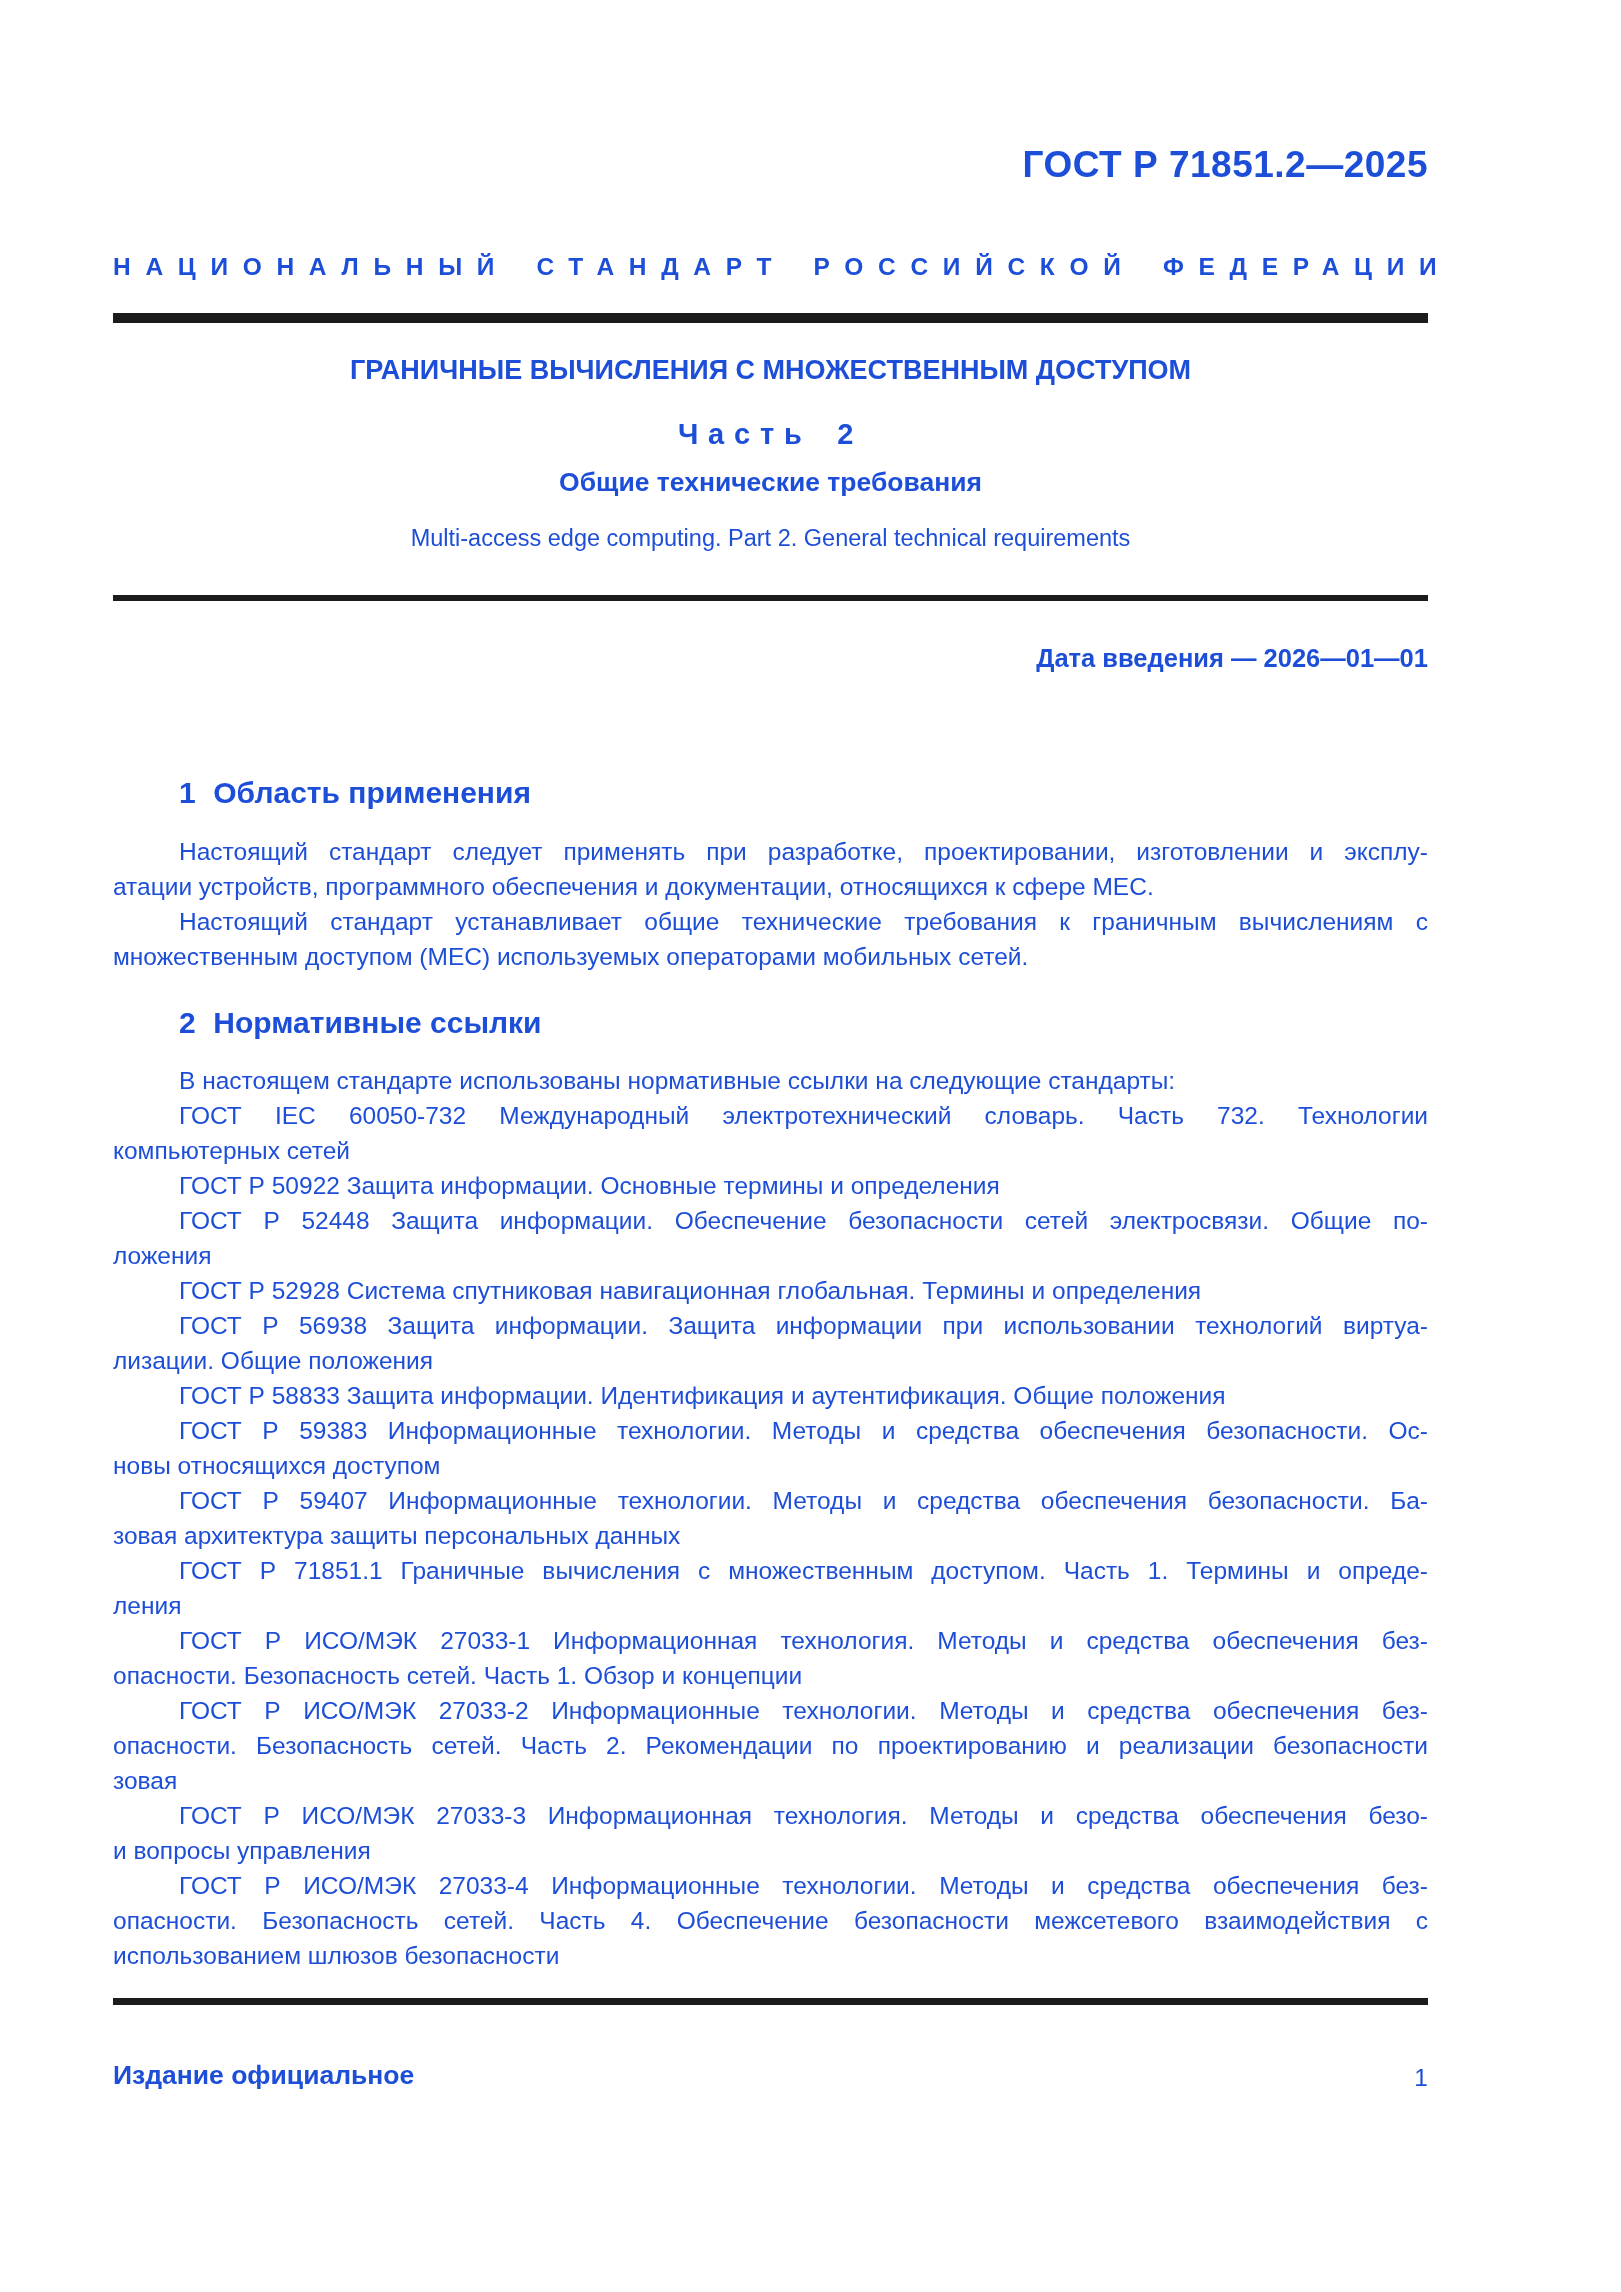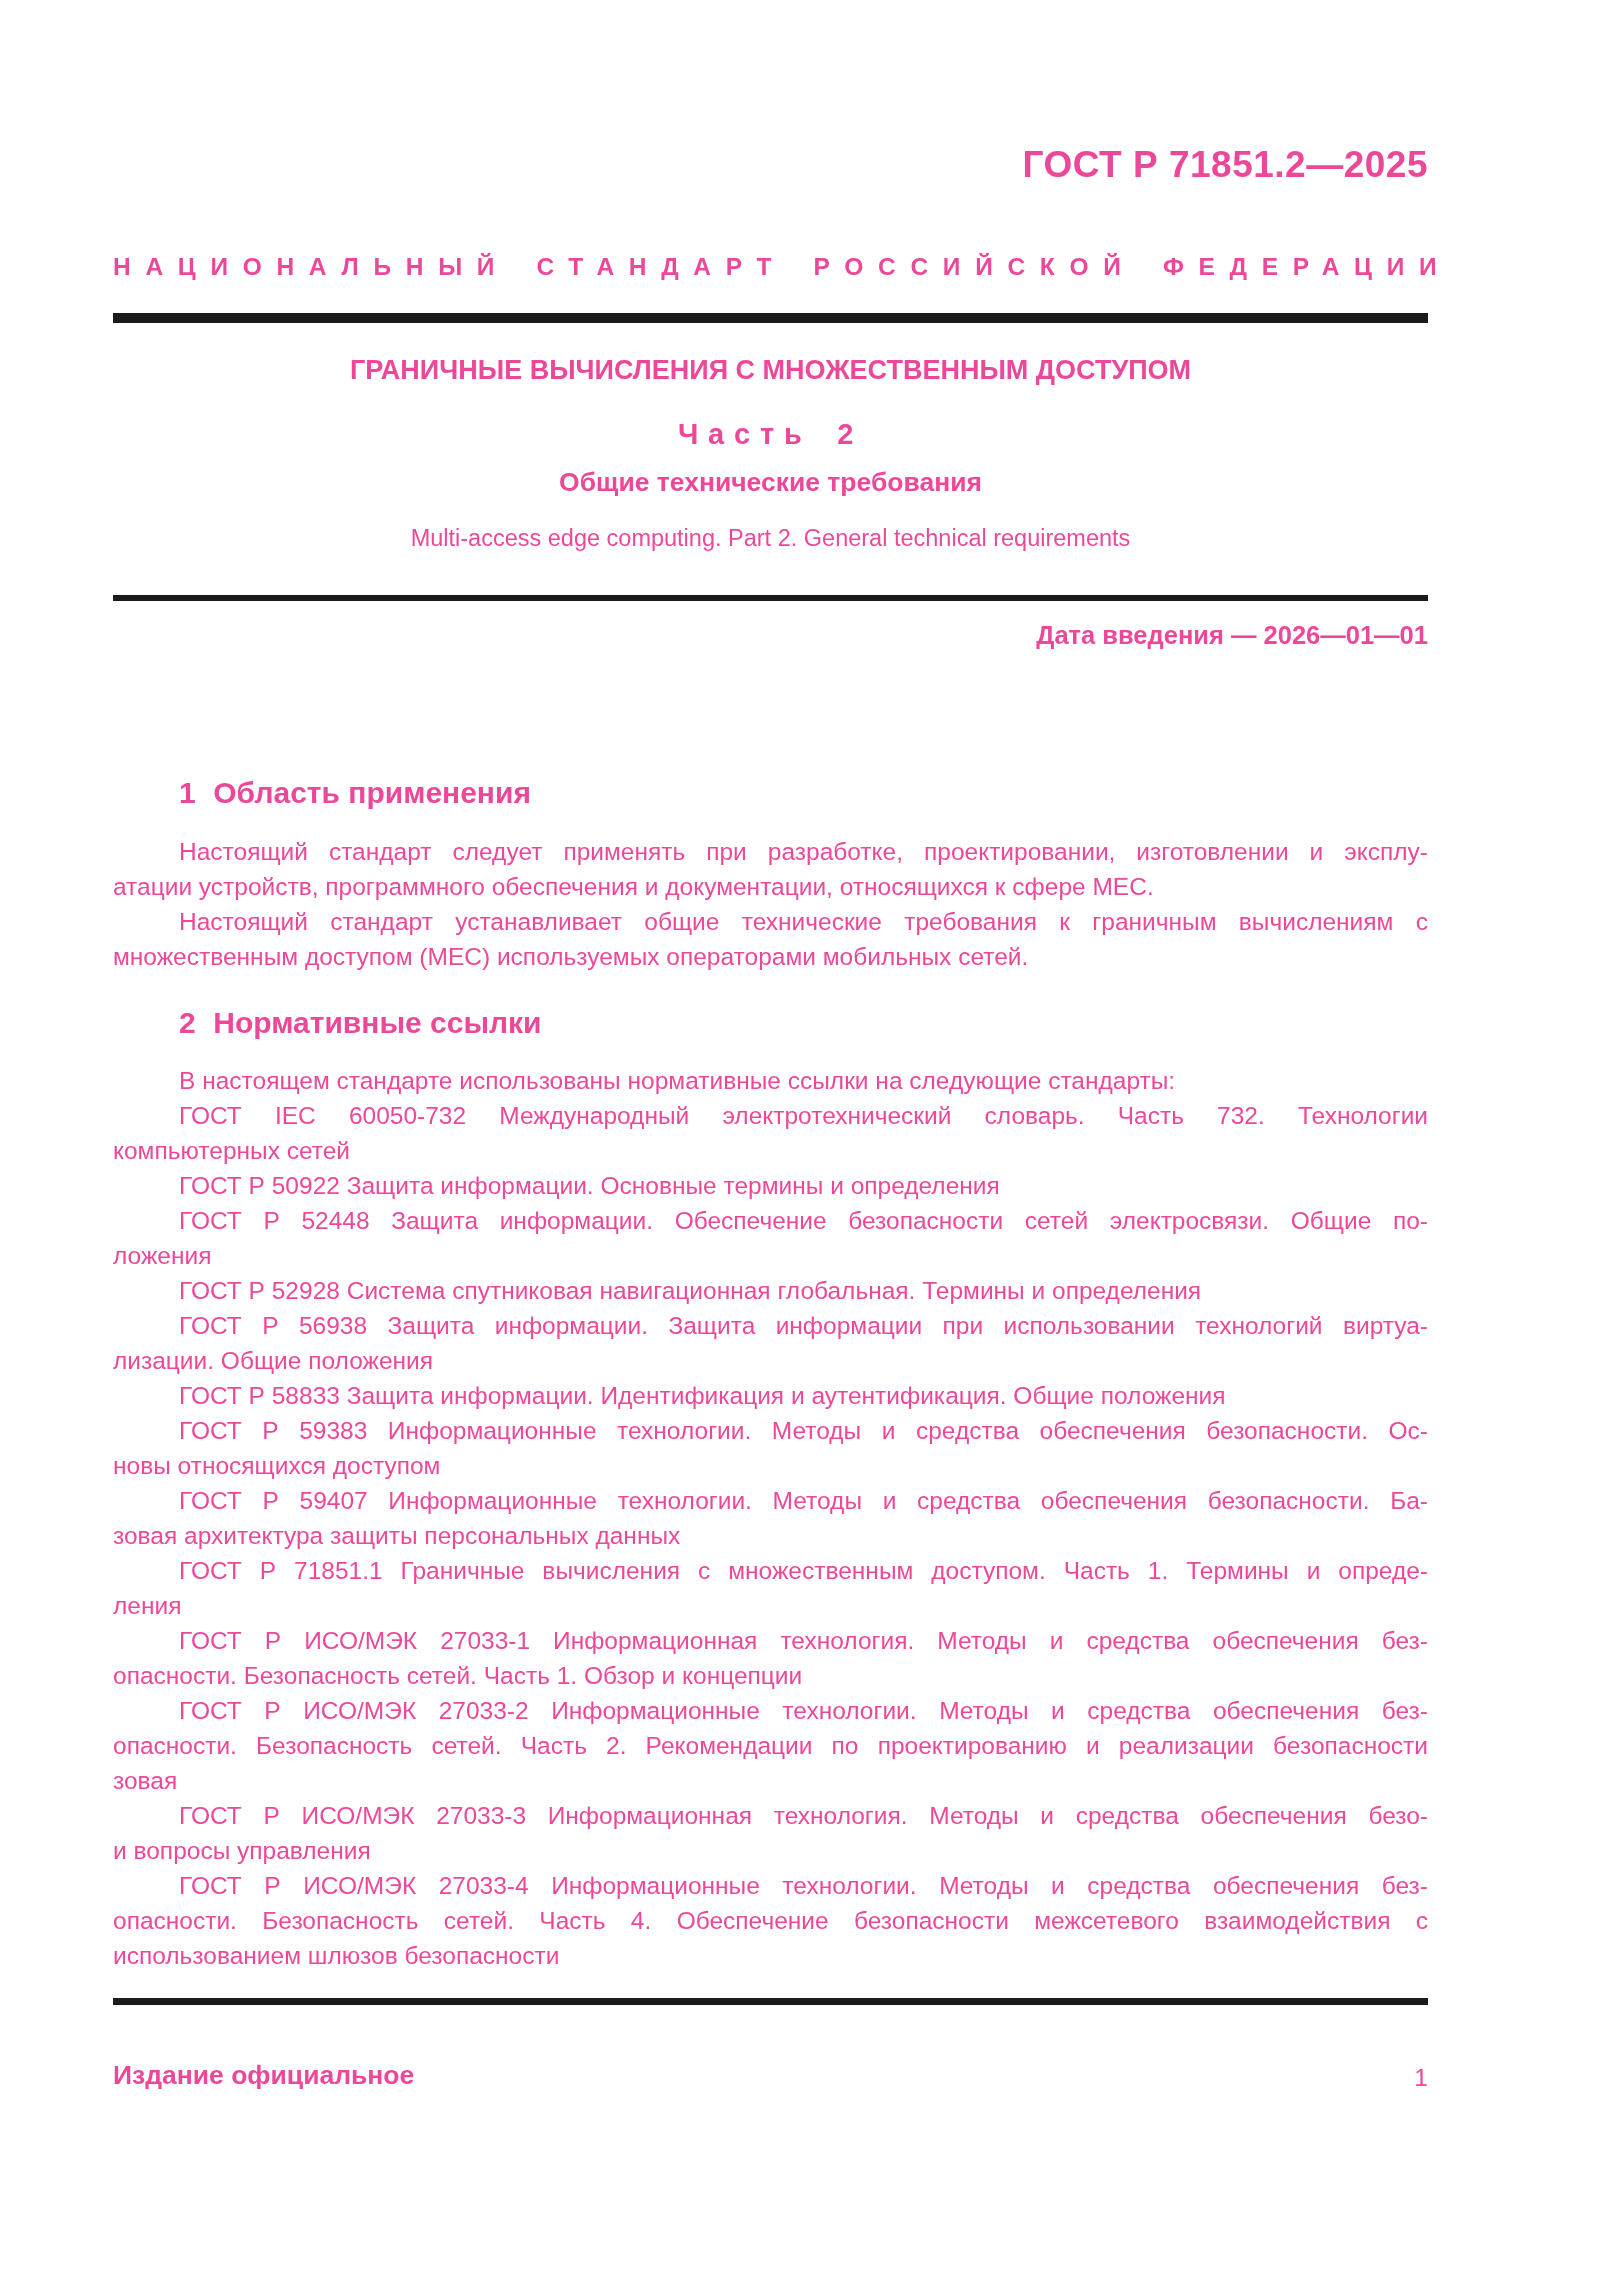--- a/index.html
+++ b/index.html
@@ -1,21 +1,21 @@
 <!DOCTYPE html>
 <html><head>
 <meta charset="utf-8">
 <style>
   html,body { margin:0; padding:0; background:#e8e8e8; }
   .page {
     position:relative;
     width:1621px; height:2293px;
     background:#ffffff;
     font-family:"Liberation Sans", sans-serif;
-    color:#ec4899;
+    color:#1d4ed8;
     overflow:hidden;
   }
   .content-abs { position:absolute; left:113px; width:1315px; }
 
   .doc-code {
     top:145px; text-align:right;
     font-size:37px; font-weight:bold; line-height:1.1;
     letter-spacing:0.5px;
   }
   .banner {
@@ -27,21 +27,21 @@
   .rule-top    { top:313px; height:9.8px; }
   .rule-mid    { top:595px; height:5.9px; }
   .rule-footer { top:1998px; height:6.9px; }
 
   .title-main { top:355px; text-align:center; font-size:27px; font-weight:bold; }
   .title-part { top:418px; text-align:center; font-size:29px; font-weight:bold;
                 letter-spacing:9.8px; word-spacing:7.8px; }
   .title-sub  { top:467px; text-align:center; font-size:26.5px; font-weight:bold; }
   .title-en   { top:525px; text-align:center; font-size:23.5px; }
 
-  .eff-date { top:621px; text-align:right; font-size:25.5px; font-weight:bold; }
+  .eff-date { top:644px; text-align:right; font-size:25.5px; font-weight:bold; }
 
   .body-text { top:775px; font-size:24.5px; }
   .sec-heading {
     margin:0 0 23.5px 0; padding-left:66px;
     font-size:30px; font-weight:bold; line-height:35px;
   }
   .sec-heading + .paras { margin-top:0; }
   .sec + .sec .sec-heading { margin-top:31px; }
   .sec-num { margin-right:17.6px; }
   .para { margin:0; }

